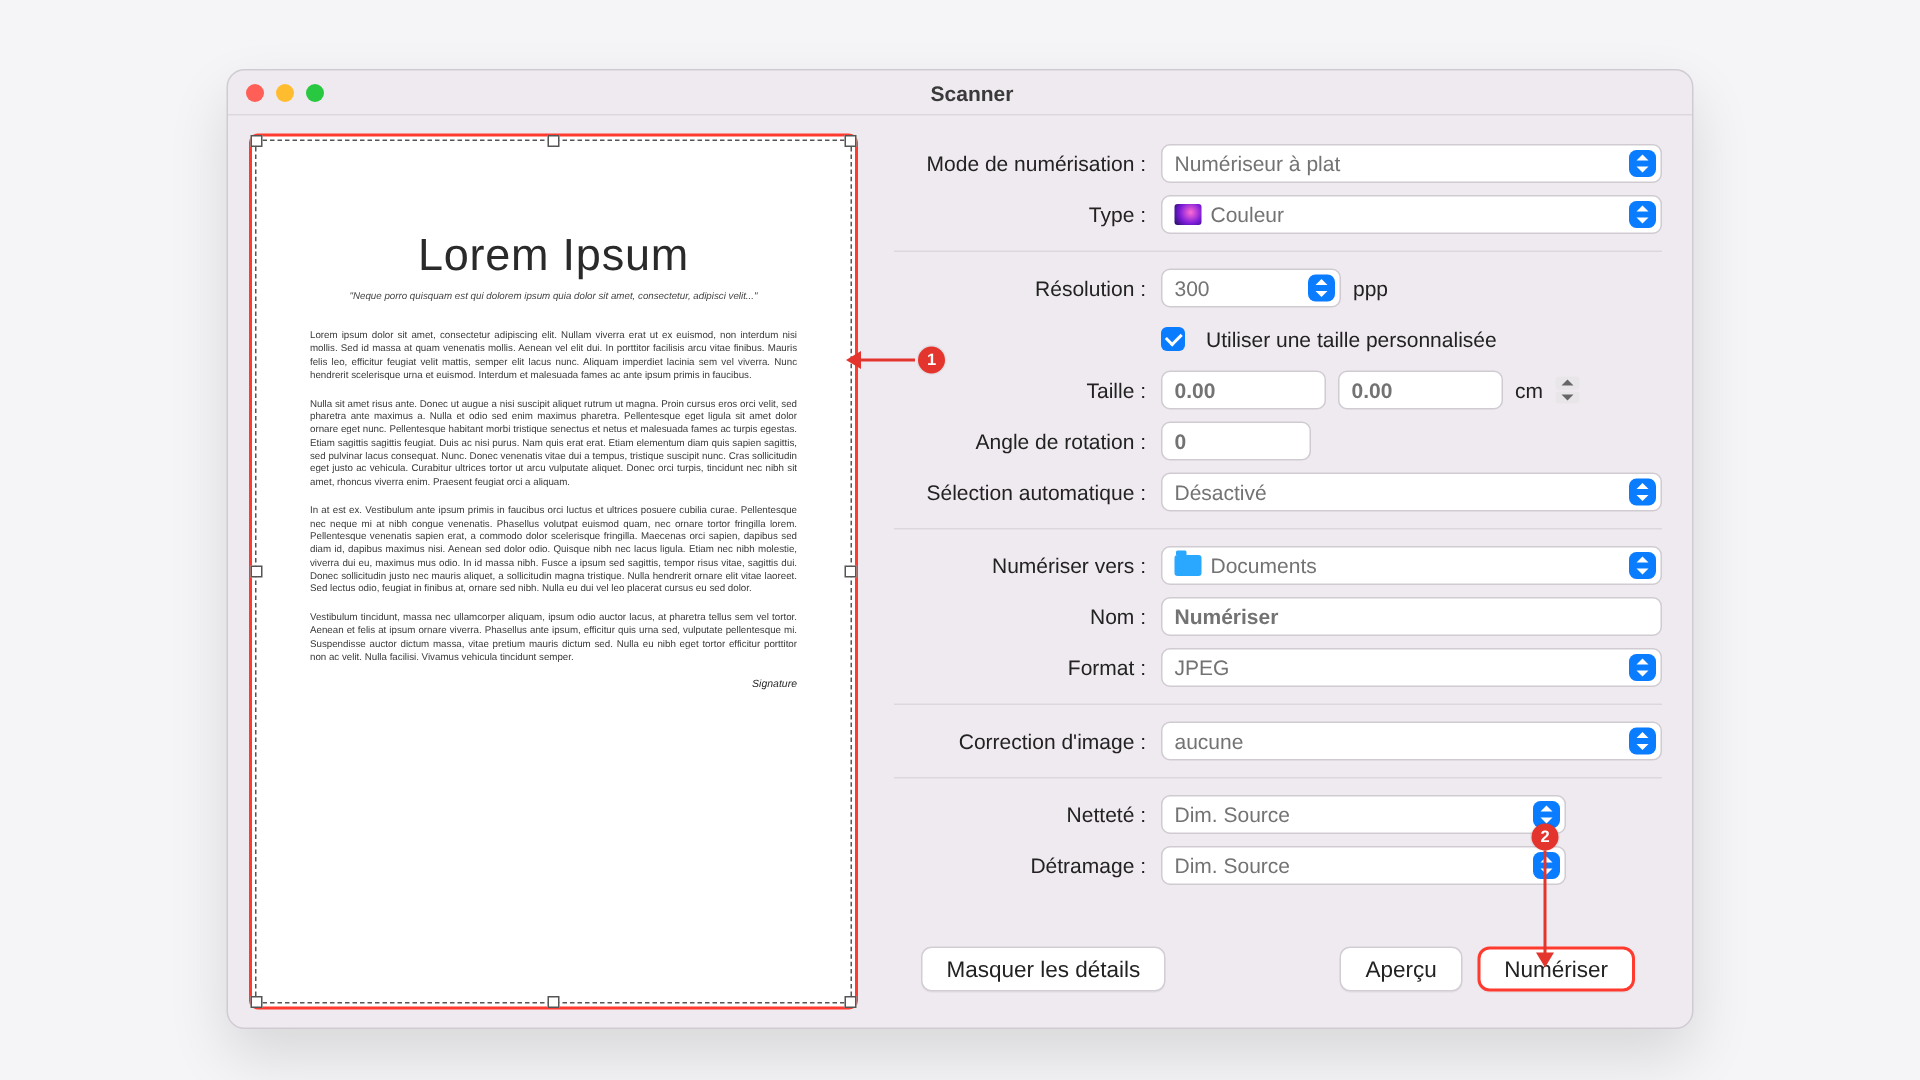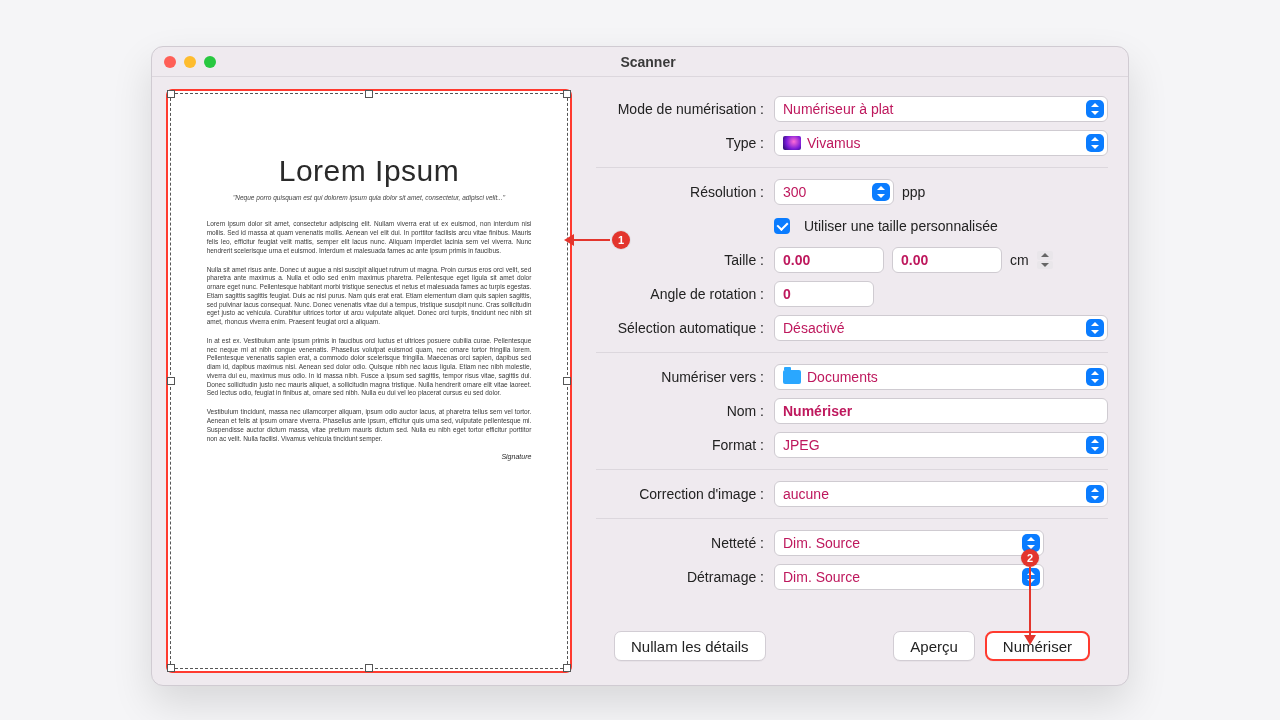--- a/index.html
+++ b/index.html
@@ -52,21 +52,21 @@
 
   .settings-pane { flex: 1; padding: 14px 20px 10px 14px; display: flex; flex-direction: column; }
   .rows { flex:1; overflow:auto; }
   .sep { height:1px; background:#dcd7dd; margin: 8px 0 8px 0; }
   .row { display: flex; align-items: center; min-height: 32px; margin: 2px 0; }
   .lab { width: 178px; text-align: right; padding-right: 10px; font-size: 14px; color: #222; }
   .ctl { flex: 1; display: flex; align-items: center; gap: 8px; }
   .select, .input {
     background: #fff; border: 1px solid #cfcbd1; border-radius: 6px;
     height: 26px; display: flex; align-items: center; padding: 0 8px;
-    font-size: 14px; color: #be185d; position: relative;
+    font-size: 14px; color: #737373; position: relative;
   }
   .select { padding-right: 26px; }
   .select .arrow {
     position: absolute; right: 3px; top: 3px; width: 18px; height: 18px;
     background: #0a7cff; border-radius: 5px;
   }
   .select .arrow::before, .select .arrow::after {
     content:""; position:absolute; left:5px; width:0; height:0;
     border-left:4px solid transparent; border-right:4px solid transparent;
   }
@@ -179,21 +179,21 @@
               <span class="arrow"></span>
             </div>
           </div>
         </div>
 
         <div class="row">
           <div class="lab">Type :</div>
           <div class="ctl">
             <div class="select" style="flex:1">
               <span class="type-icon"></span>
-              <span>Vivamus</span>
+              <span>Couleur</span>
               <span class="arrow"></span>
             </div>
           </div>
         </div>
 
         <div class="sep"></div>
 
         <div class="row">
           <div class="lab">Résolution :</div>
           <div class="ctl">
@@ -314,21 +314,21 @@
               <span>Dim. Source</span>
               <span class="arrow"></span>
             </div>
           </div>
         </div>
 
       </div>
 
       <div class="footer">
         <div class="btn">
-          <span>Nullam les détails</span>
+          <span>Masquer les détails</span>
         </div>
         <div class="spacer"></div>
         <div class="btn">
           <span>Aperçu</span>
         </div>
         <div class="btn primary">
           <span>Numériser</span>
         </div>
       </div>
 

